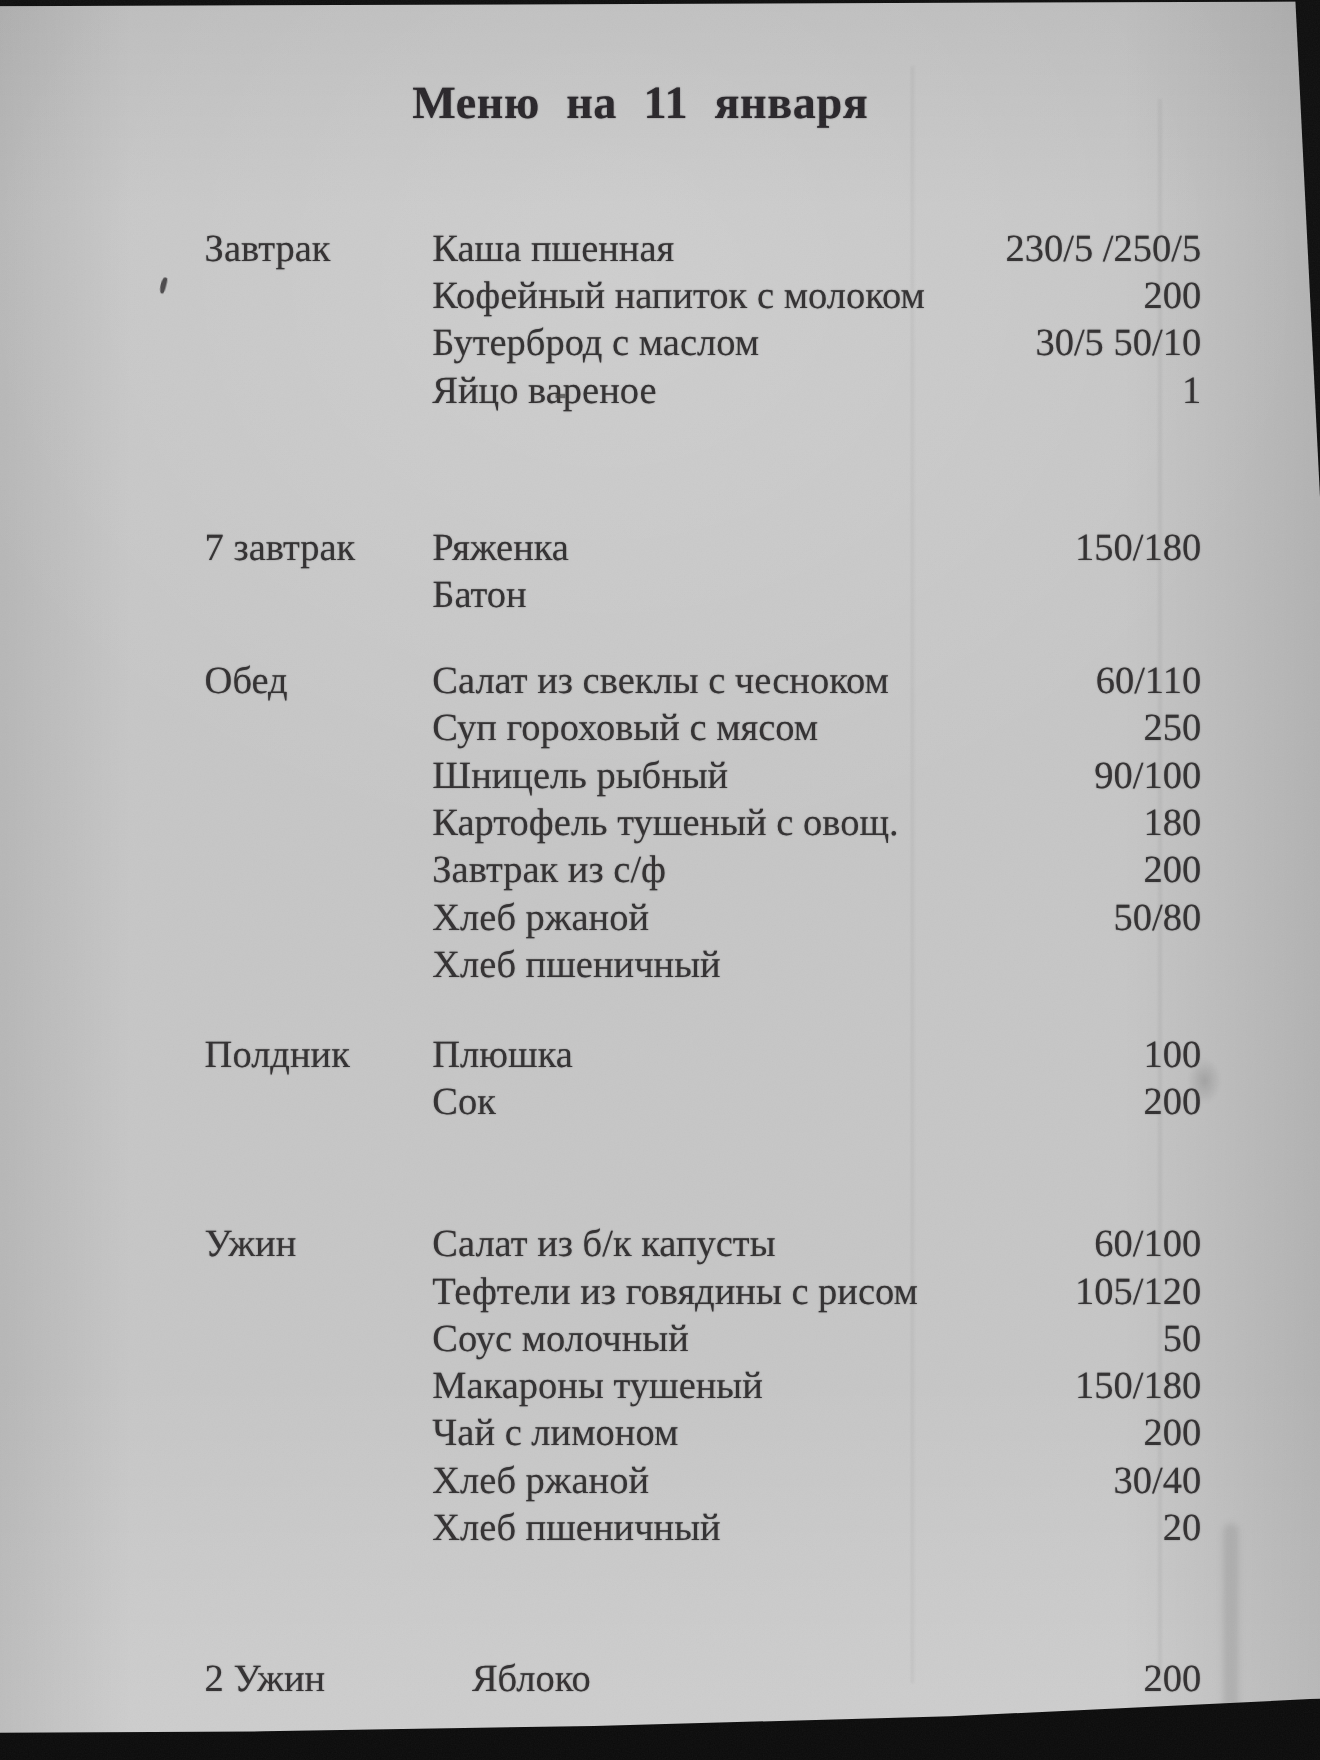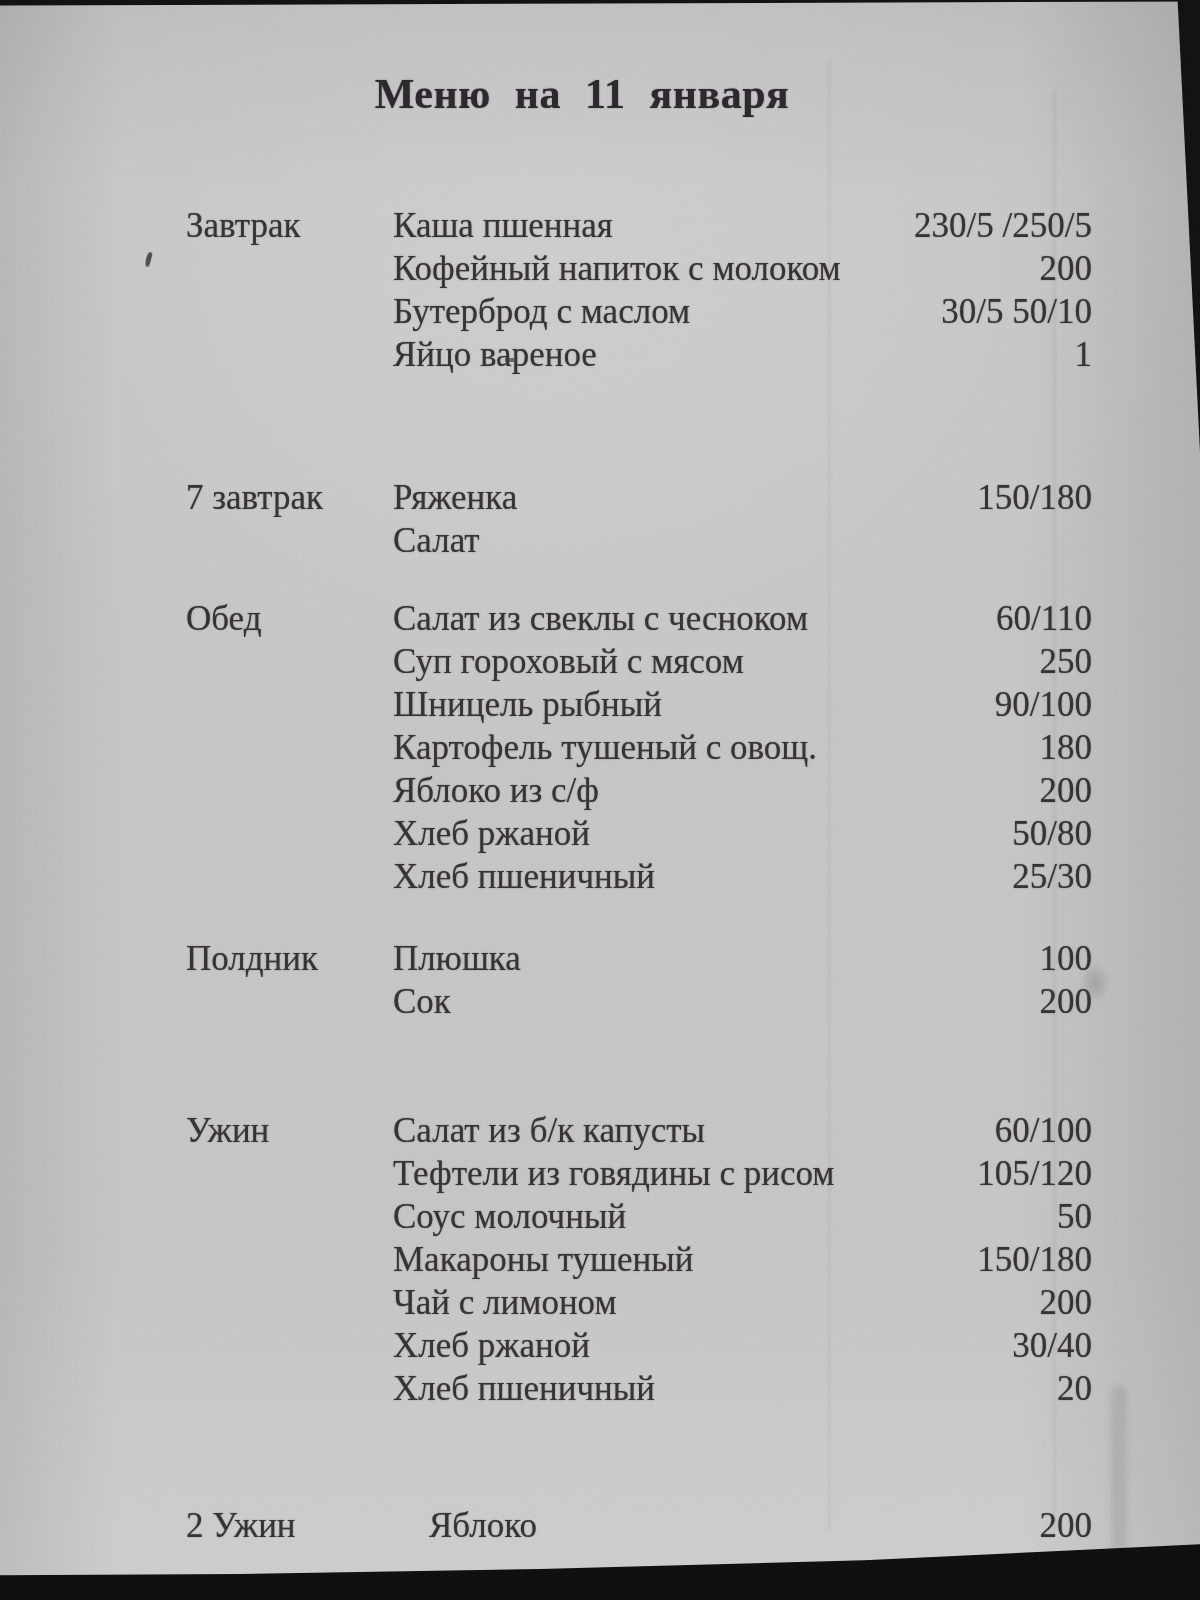--- a/index.html
+++ b/index.html
@@ -143,21 +143,21 @@
   </div>
         </section>
         <section class="menu-section s1">
           <div class="row">
     <span class="cat">7 завтрак</span>
     <span class="item">Ряженка</span>
     <span class="val">150/180</span>
   </div>
           <div class="row">
     <span class="cat"></span>
-    <span class="item">Салат</span>
+    <span class="item">Батон</span>
   </div>
         </section>
         <section class="menu-section s2">
           <div class="row">
     <span class="cat">Обед</span>
     <span class="item">Салат из свеклы с чесноком</span>
     <span class="val">60/110</span>
   </div>
           <div class="row">
     <span class="cat"></span>
@@ -169,32 +169,31 @@
     <span class="item">Шницель рыбный</span>
     <span class="val">90/100</span>
   </div>
           <div class="row">
     <span class="cat"></span>
     <span class="item">Картофель тушеный с овощ.</span>
     <span class="val">180</span>
   </div>
           <div class="row">
     <span class="cat"></span>
-    <span class="item">Яблоко из с/ф</span>
+    <span class="item">Завтрак из с/ф</span>
     <span class="val">200</span>
   </div>
           <div class="row">
     <span class="cat"></span>
     <span class="item">Хлеб ржаной</span>
     <span class="val">50/80</span>
   </div>
           <div class="row">
     <span class="cat"></span>
     <span class="item">Хлеб пшеничный</span>
-    <span class="val">25/30</span>
   </div>
         </section>
         <section class="menu-section s3">
           <div class="row">
     <span class="cat">Полдник</span>
     <span class="item">Плюшка</span>
     <span class="val">100</span>
   </div>
           <div class="row">
     <span class="cat"></span>

